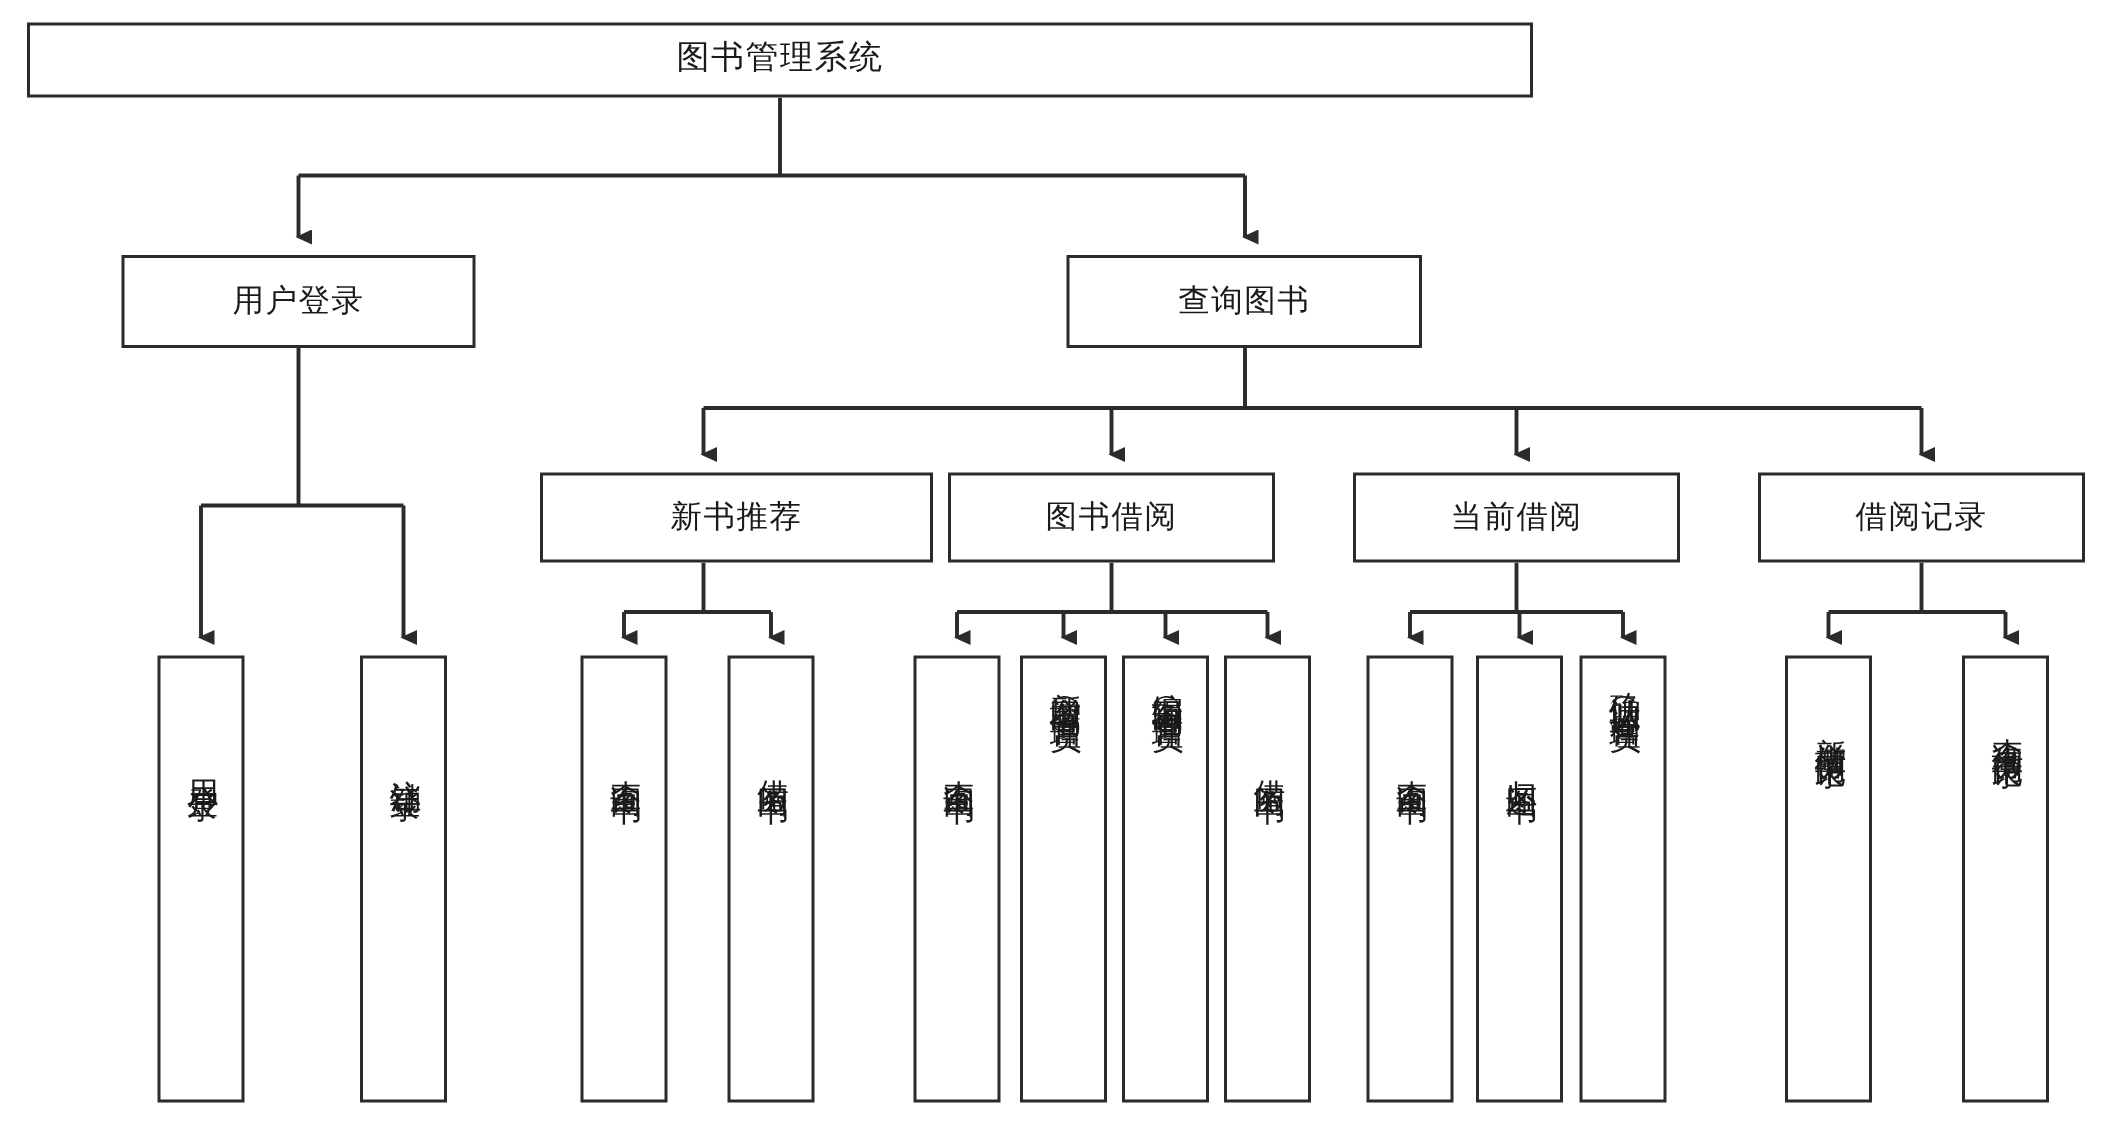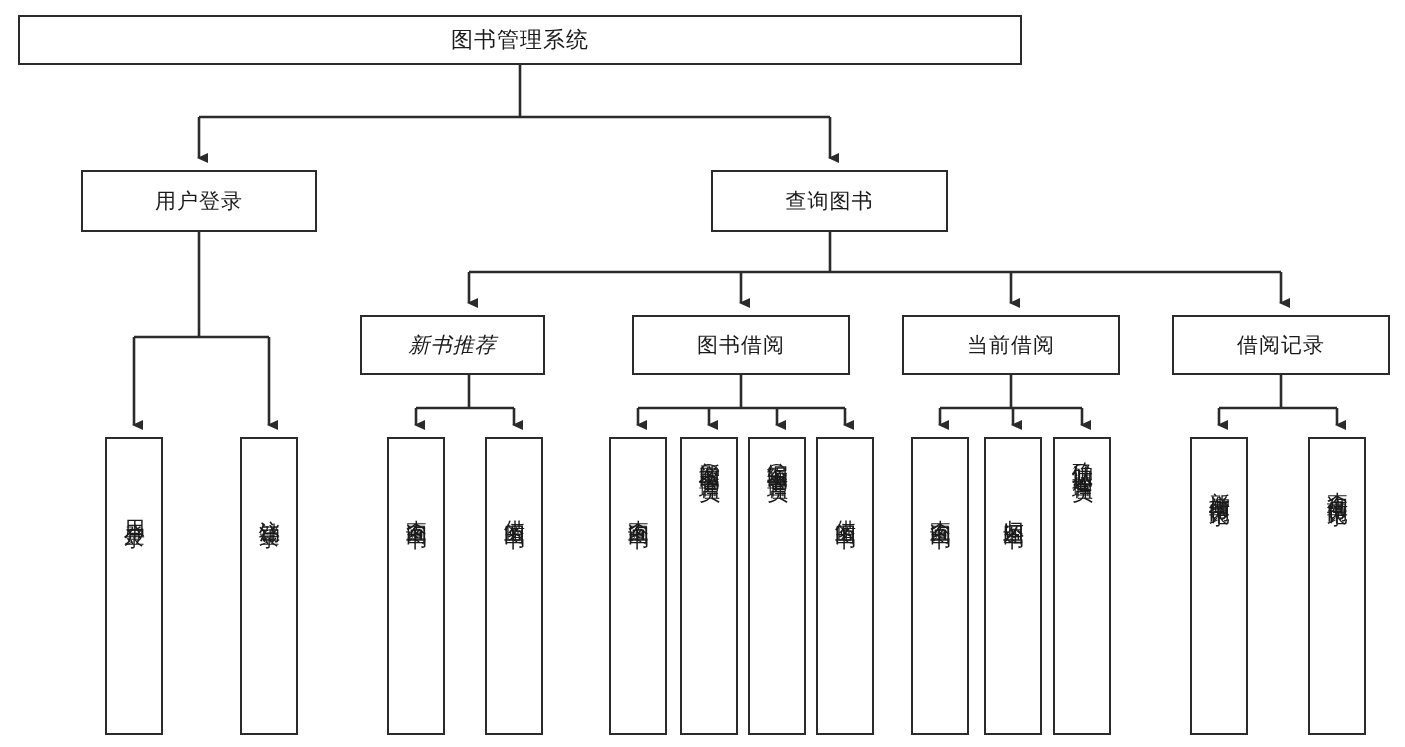--- a/index.html
+++ b/index.html
@@ -119,38 +119,38 @@
     <path class="lk" d="M940,408 L940,425" marker-end="url(#arrow)"></path>
     <path class="lk" d="M1013,408 L1013,425" marker-end="url(#arrow)"></path>
     <path class="lk" d="M1082,408 L1082,425" marker-end="url(#arrow)"></path>
 
     <path class="lk" d="M1281,375 L1281,408"></path>
     <path class="lk" d="M1219,408 L1337,408"></path>
     <path class="lk" d="M1219,408 L1219,425" marker-end="url(#arrow)"></path>
     <path class="lk" d="M1337,408 L1337,425" marker-end="url(#arrow)"></path>
   </svg>
 
-  <div class="node h root" style="left:18px;top:15px;width:1004px;height:50px;">
+  <div class="node h root" style="left:18px;top:15px;width:1004px;height:50px;font-family:Liberation Mono, monospace;">
     <span class="lbl">图书管理系统</span>
   </div>
 
   <div class="node h" style="left:81px;top:170px;width:236px;height:62px;">
     <span class="lbl">用户登录</span>
   </div>
   <div class="node h" style="left:711px;top:170px;width:237px;height:62px;">
     <span class="lbl">查询图书</span>
   </div>
 
-  <div class="node h" style="left:360px;top:315px;width:185px;height:60px;font-style:italic;">
+  <div class="node h" style="left:360px;top:315px;width:262px;height:60px;">
     <span class="lbl">新书推荐</span>
   </div>
   <div class="node h" style="left:632px;top:315px;width:218px;height:60px;">
     <span class="lbl">图书借阅</span>
   </div>
-  <div class="node h" style="left:902px;top:315px;width:218px;height:60px;">
+  <div class="node h" style="left:902px;top:315px;width:218px;height:60px;font-family:Liberation Serif, serif;">
     <span class="lbl">当前借阅</span>
   </div>
   <div class="node h" style="left:1172px;top:315px;width:218px;height:60px;">
     <span class="lbl">借阅记录</span>
   </div>
 
   <div class="node v mid" style="left:105px;top:437px;width:58px;height:298px;">
     <span class="lbl">用户登录</span>
   </div>
   <div class="node v mid" style="left:240px;top:437px;width:58px;height:298px;">

